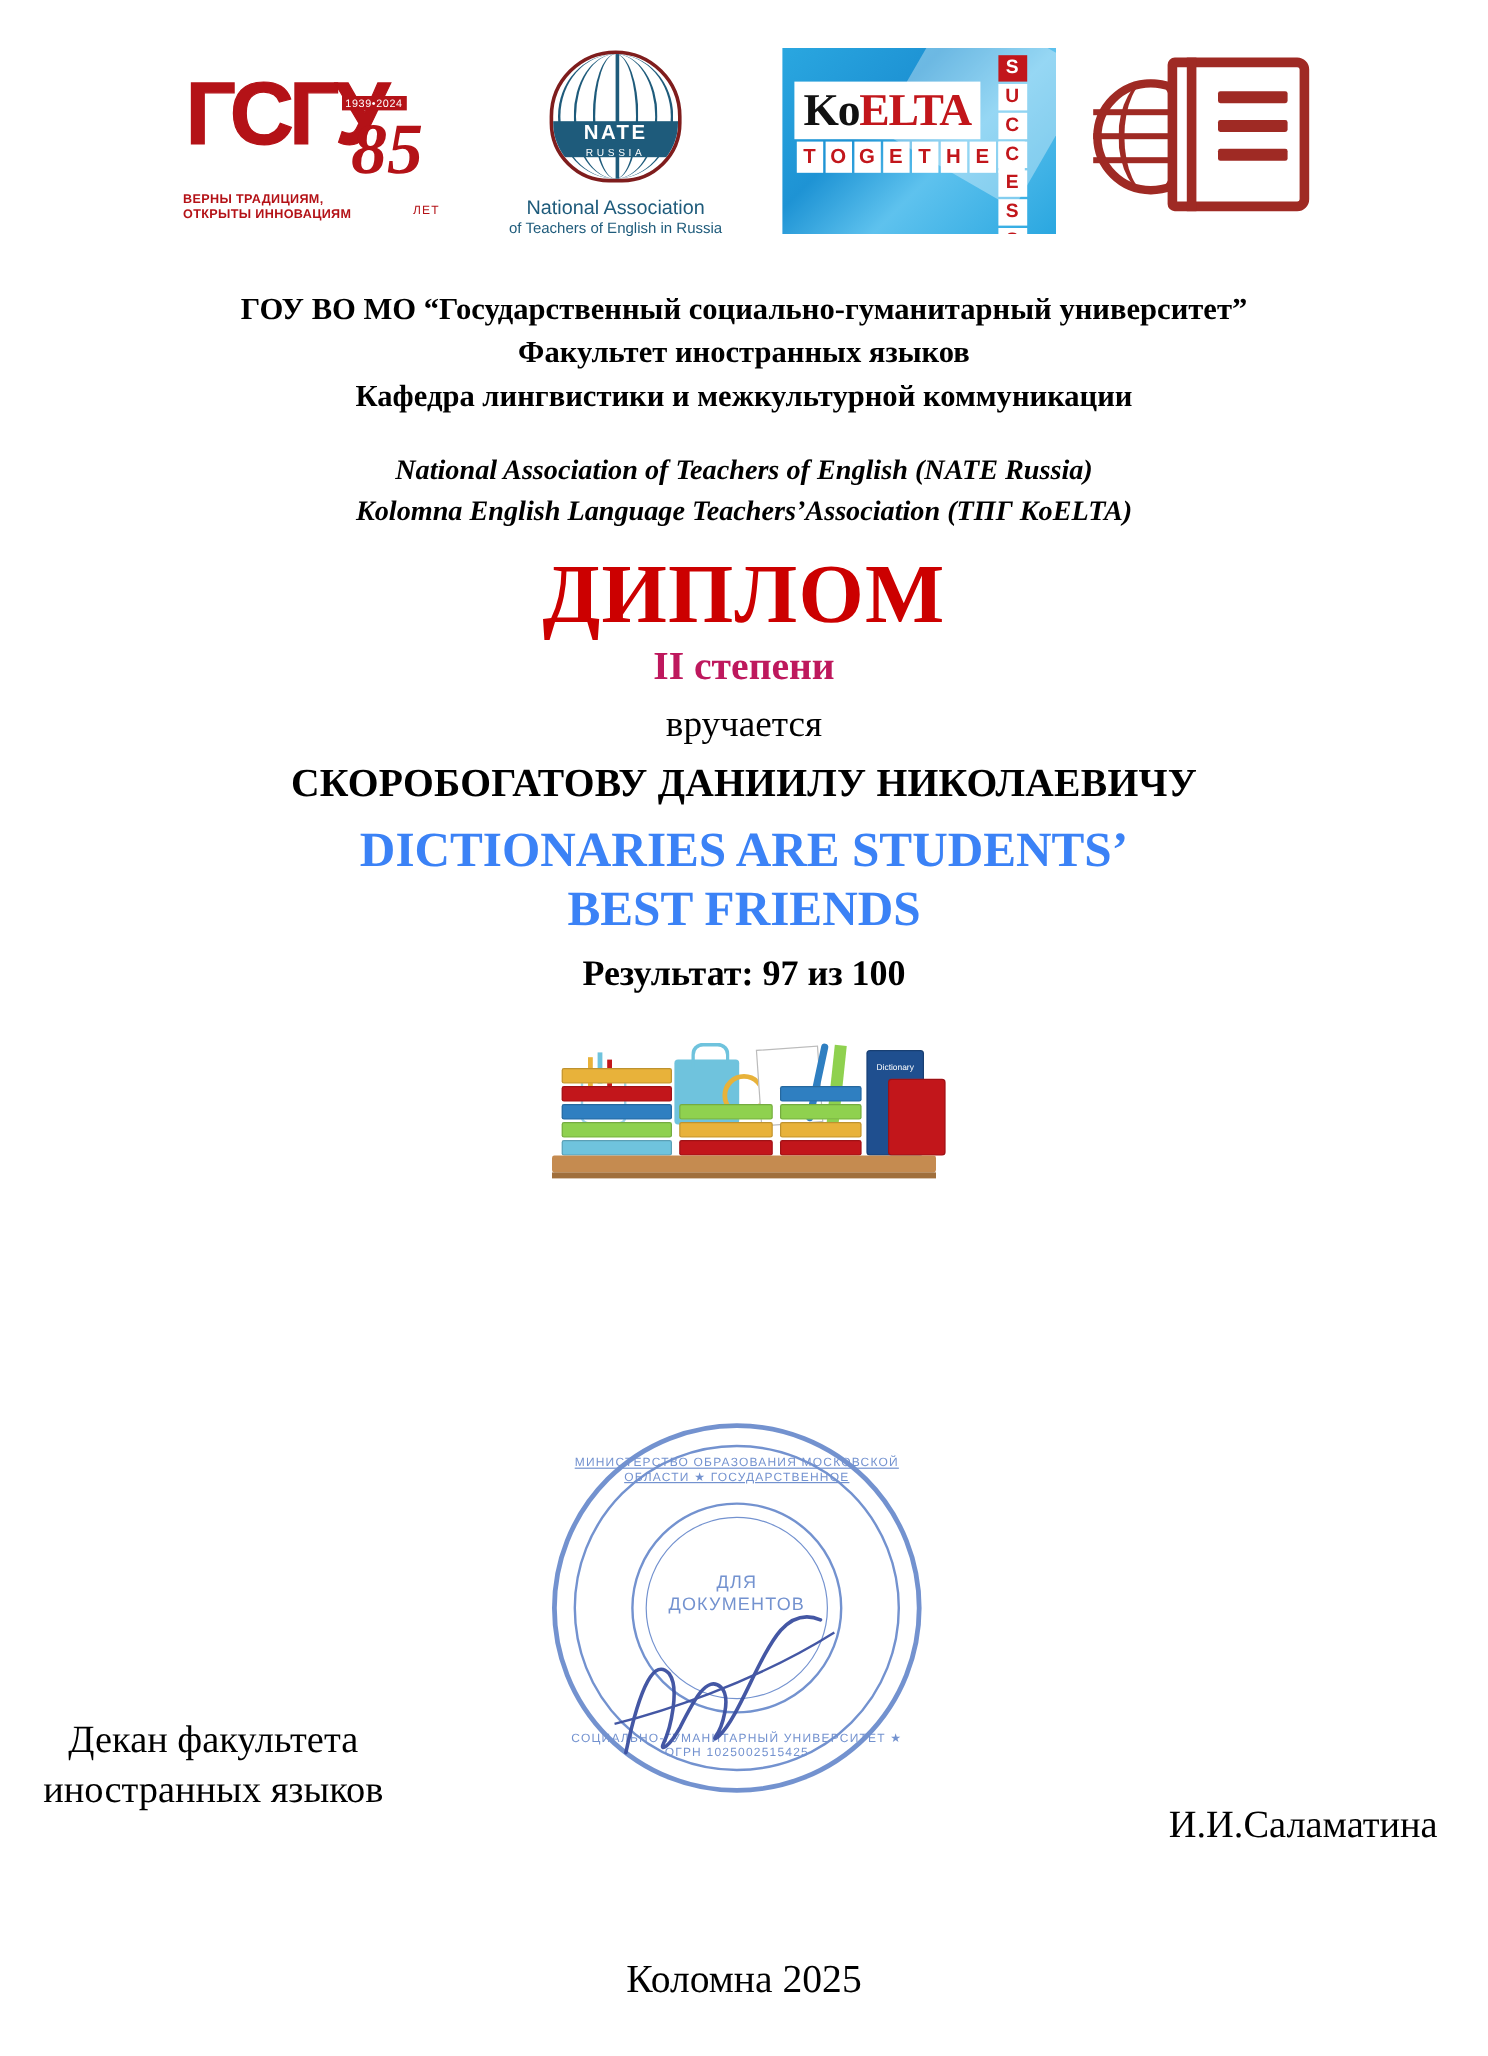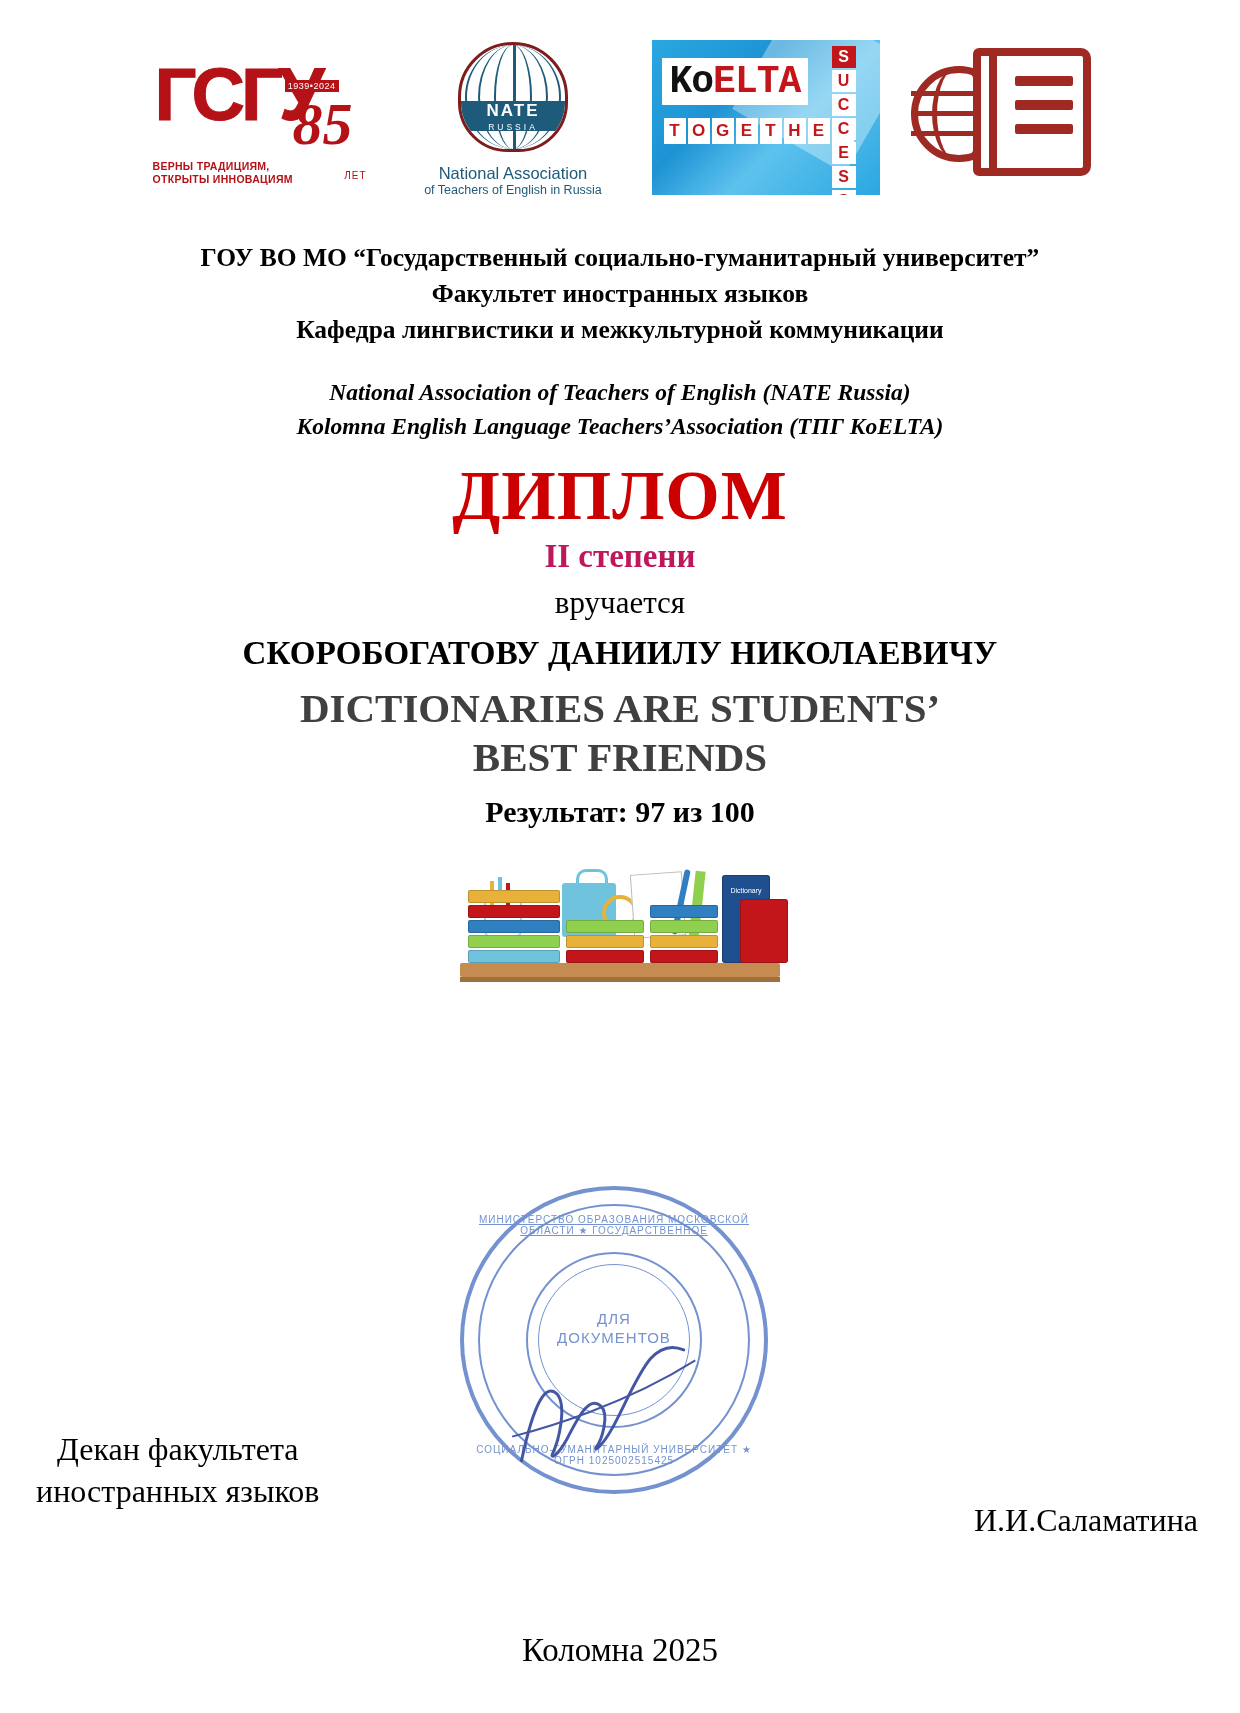--- a/index.html
+++ b/index.html
@@ -154,24 +154,24 @@
   }
   .koelta::before {
     content:"";
     position:absolute; left:46%; top:-20px;
     width: 130px; height: 130px;
     background: rgba(255,255,255,0.35);
     transform: rotate(30deg);
   }
   .koelta-word {
     position: absolute;
-    left: 10px; top: 18px;
+    left: 10px; top: 28px;
     background: #ffffff;
     padding: 2px 8px;
-    font-family: Liberation Mono, monospace;
+    font-family: Liberation Serif, serif;
     font-weight: bold;
     font-size: 38px;
     color: #111111;
     letter-spacing: -1px;
   }
   .koelta-word .red { color: #c2161b; }
   .koelta-together {
     position: absolute;
     left: 12px; top: 78px;
     display: flex;
@@ -296,21 +296,21 @@
     font-size: 33px;
     letter-spacing: 0.2px;
   }
   .reason {
     margin-top: 12px;
     font-size: 31px;
     line-height: 1.32;
   }
   .event-title {
     margin-top: 12px;
-    color: #404040;
+    color: #3b82f6;
     font-weight: bold;
     font-size: 41px;
     line-height: 1.18;
   }
   .result {
     margin-top: 14px;
     font-weight: bold;
     font-size: 30px;
   }
 

